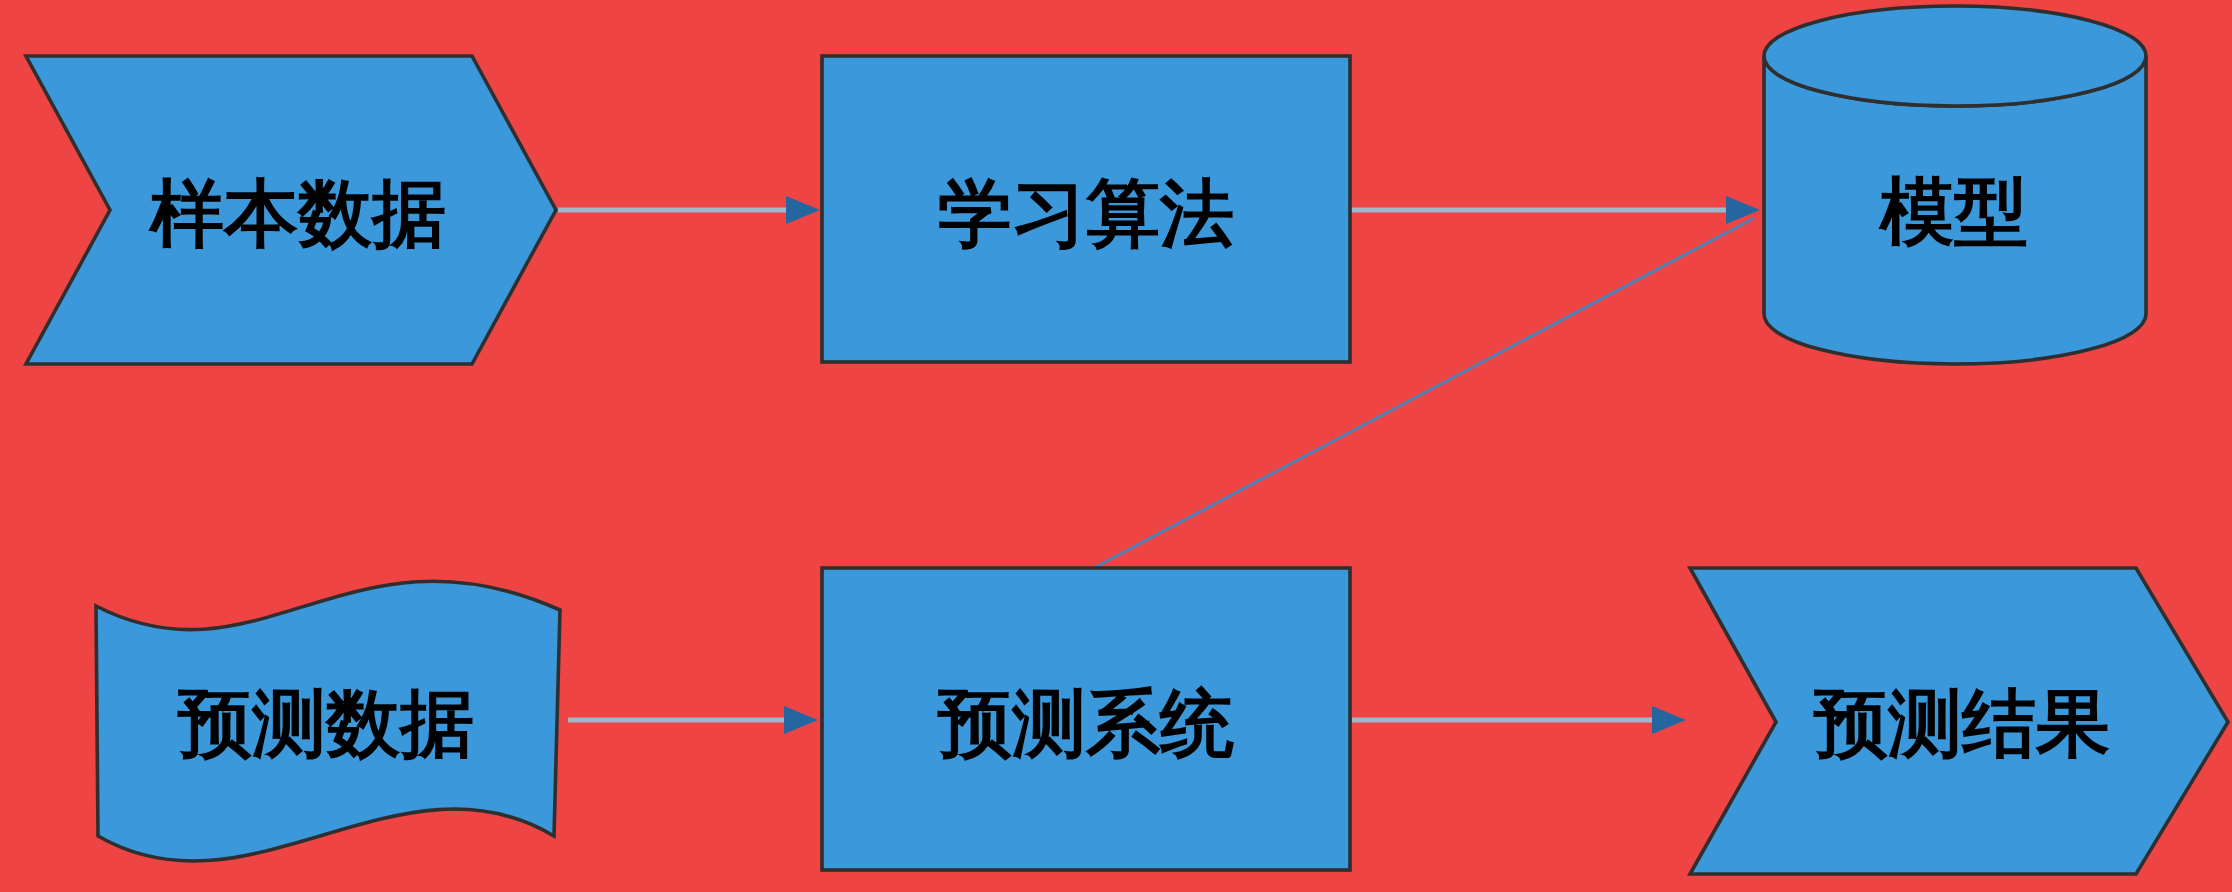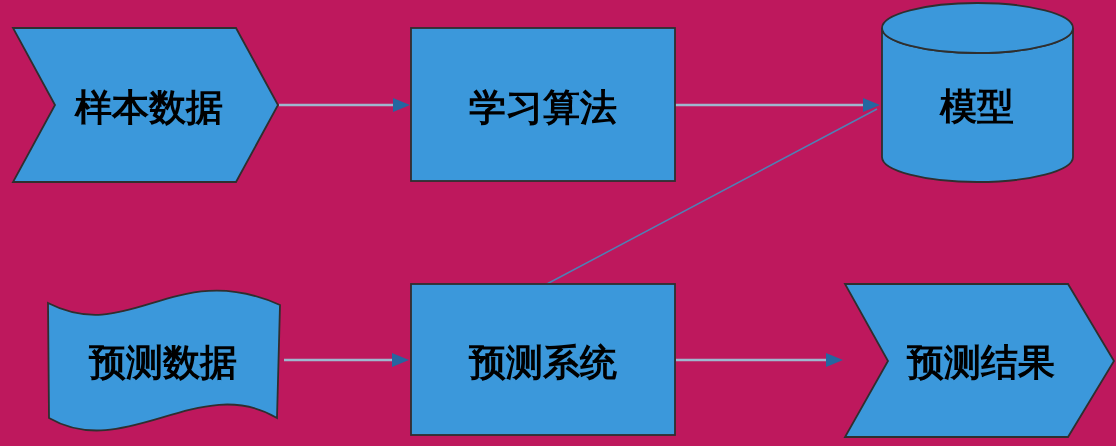--- a/index.html
+++ b/index.html
@@ -4,21 +4,21 @@
 <style>
   html, body {
     margin: 0;
     padding: 0;
     background: #ffffff;
   }
   .stage {
     position: relative;
     width: 1116px;
     height: 446px;
-    background: #be185d;
+    background: #ef4444;
     overflow: hidden;
   }
   svg { display: block; }
   .shape {
     stroke: #2f2f2f;
     stroke-width: 1.8;
     stroke-linejoin: miter;
   }
   .cyl-rim {
     stroke: #2f2f2f;

